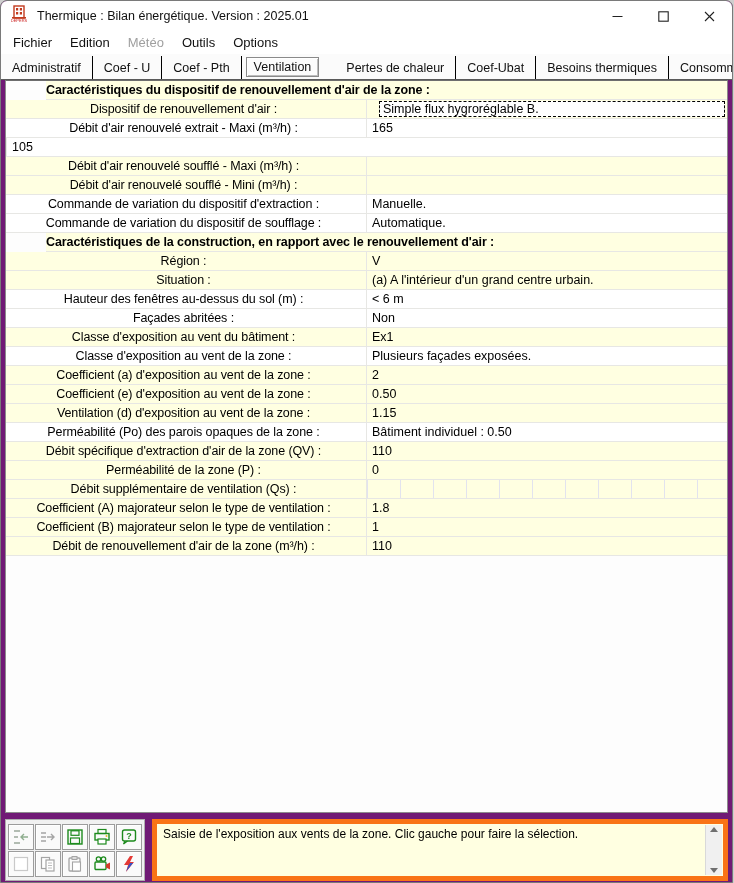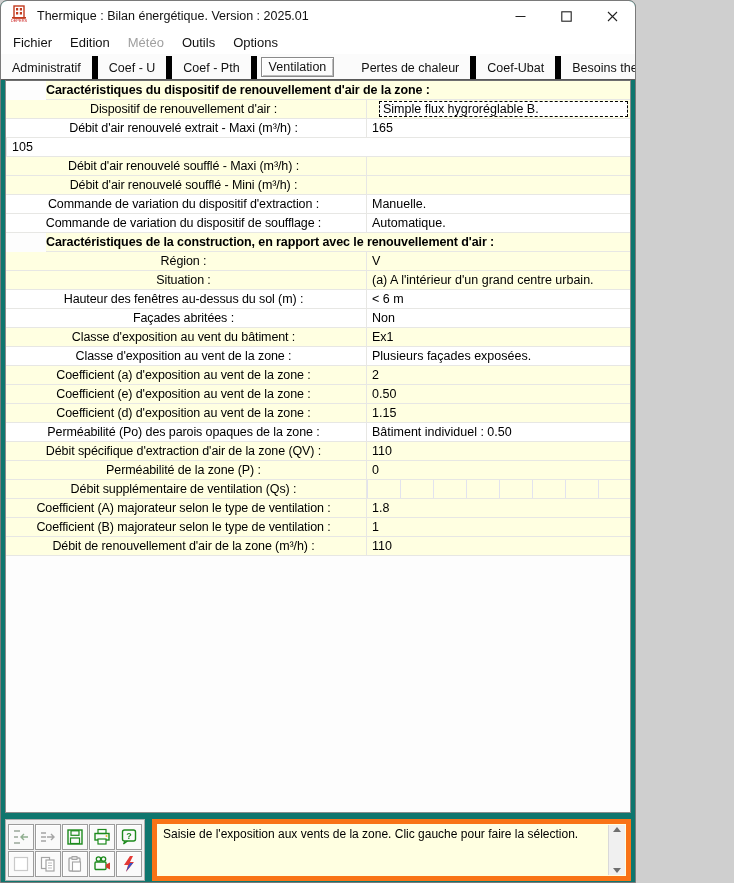--- a/index.html
+++ b/index.html
@@ -1,33 +1,33 @@
 <!DOCTYPE html>
 <html><head>
 <meta charset="utf-8">
 <style>
   html,body{margin:0;padding:0;background:#cfcfcf;font-family:"Liberation Sans",sans-serif;}
   *{box-sizing:border-box;}
-  .window{width:636px;height:883px;background:#0f766e;border:1px solid #7a7a7a;
+  .window{width:733px;height:883px;background:#701a75;border:1px solid #7a7a7a;
     border-radius:7px 7px 0 0;overflow:hidden;position:relative;}
   
   .titlebar{height:30px;background:#ffffff;display:flex;align-items:center;padding-left:8px;}
   .appicon{width:20px;height:22px;margin-right:8px;flex:0 0 auto;display:flex;flex-direction:column;align-items:center;}
   .appicon svg{display:block;}
   .appicon .brand{font-size:4px;color:#cc2222;line-height:4px;letter-spacing:0;}
   .apptitle{font-size:12.5px;color:#111;flex:1;white-space:nowrap;}
   .winbtns{display:flex;height:100%;}
   .winbtn{width:46px;height:100%;display:flex;align-items:center;justify-content:center;cursor:default;}
   
   .menubar{height:23px;background:#ffffff;display:flex;align-items:center;padding-left:3px;}
   .menuitem{font-size:13px;padding:2px 9px;color:#111;}
   .menuitem.disabled{color:#9f9f9f;}
   
   .tabbar{height:26px;background:#fbfbfb;display:flex;align-items:stretch;border-bottom:1px solid #5a5a5a;padding-top:2px;}
-  .tab{font-size:12.5px;color:#111;display:flex;align-items:center;padding:0 11px;border-right:6px solid #000000;white-space:nowrap;}
+  .tab{font-size:12.5px;color:#111;display:flex;align-items:center;padding:0 11px;border-right:1px solid #000000;white-space:nowrap;}
   .tab.selected{border:1px solid #8a8a8a;background:#fcfcfc;margin:1px 16px 2px 4px;padding:0 7px;
     box-shadow:inset 1px 1px 0 #ffffff, inset -1px -1px 0 #bdbdbd;}
   
   .content{margin:0 4px;height:733px;background:#fdfdfd;border:1px solid #8c8c8c;border-top-color:#6e6e6e;overflow:hidden;}
   .row{display:flex;height:19px;align-items:center;font-size:12.5px;border-bottom:1px solid #e7e7e4;color:#000;}
   .row.yellow{background:#FFFFE1;}
   .row.white{background:#ffffff;}
   .row.heading{font-weight:bold;letter-spacing:-0.1px;margin-left:40px;}
   .row .label{width:360px;text-align:center;padding-right:5px;white-space:nowrap;letter-spacing:-0.1px;flex:0 0 auto;}
   .row .valuecell{flex:1;align-self:stretch;display:flex;align-items:center;padding-left:5px;border-left:1px solid #e7e7e4;overflow:hidden;white-space:nowrap;}
@@ -166,21 +166,21 @@
       </div>
       <div class="row yellow">
         <span class="label">Coefficient (a) d'exposition au vent de la zone :</span>
         <div class="valuecell">2</div>
       </div>
       <div class="row yellow">
         <span class="label">Coefficient (e) d'exposition au vent de la zone :</span>
         <div class="valuecell">0.50</div>
       </div>
       <div class="row yellow">
-        <span class="label">Coefficient (d) d'exposition au vent de la zone :</span>
+        <span class="label">Ventilation (d) d'exposition au vent de la zone :</span>
         <div class="valuecell">1.15</div>
       </div>
       <div class="row white">
         <span class="label">Perméabilité (Po) des parois opaques de la zone :</span>
         <div class="valuecell">Bâtiment individuel : 0.50</div>
       </div>
       <div class="row yellow">
         <span class="label">Débit spécifique d'extraction d'air de la zone (QV) :</span>
         <div class="valuecell">110</div>
       </div>

